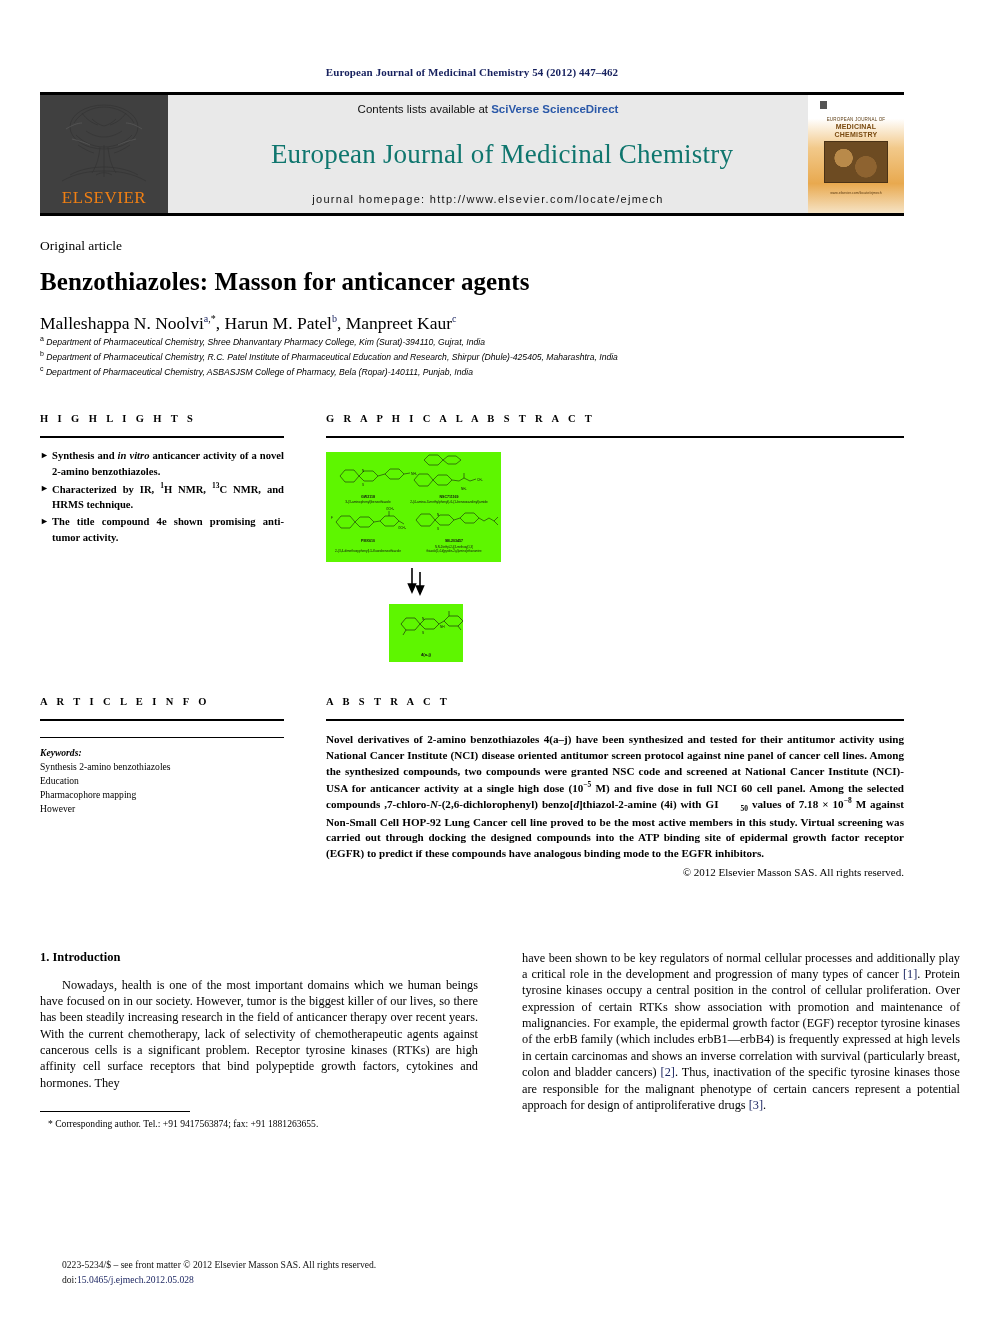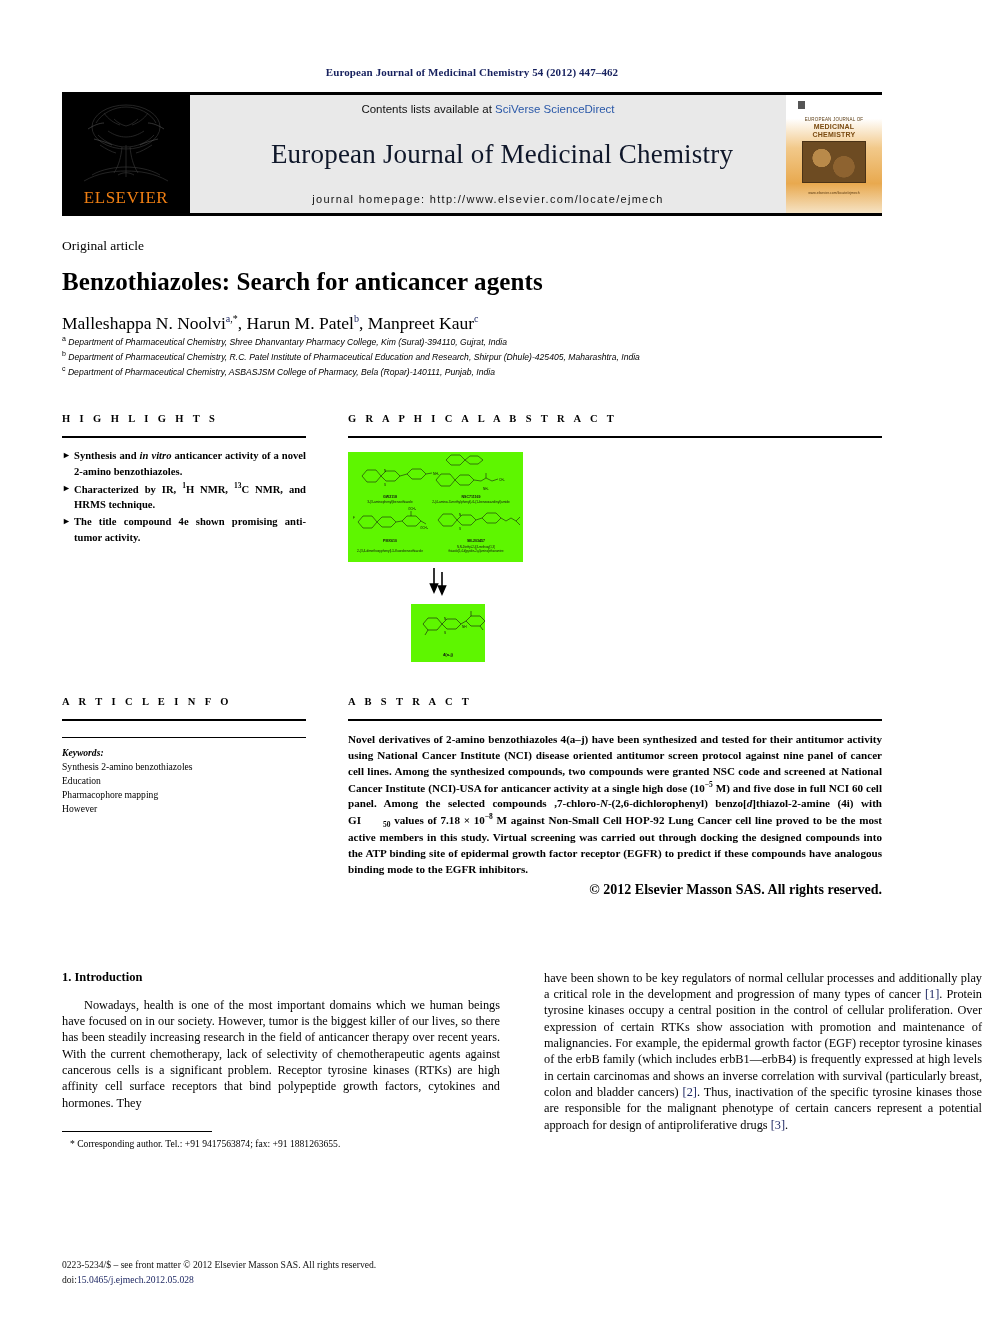--- a/index.html
+++ b/index.html
@@ -5,21 +5,21 @@
   * { box-sizing: border-box; }
   html, body { margin:0; padding:0; }
   body {
     width: 992px; height: 1323px;
     background: #ffffff;
     font-family: "Liberation Serif", "DejaVu Serif", serif;
     color: #000;
     position: relative;
     overflow: hidden;
   }
-  .page { position:relative; width:944px; height:1323px; padding: 0 62px; }
+  .page { position:relative; width:944px; height:1323px; padding: 0 40px; }
 
   
   .runhead {
     text-align:center;
     font-family:"Liberation Serif", serif;
     font-size: 11px;
     color:#17215e;
     font-weight:bold;
     padding-top: 66px;
     letter-spacing: .1px;
@@ -32,21 +32,21 @@
     border-bottom: 3px solid #000;
     height: 124px;
     display: flex;
     align-items: stretch;
   }
   .elsevier-logo {
     width: 128px; flex: 0 0 128px;
     display:flex; flex-direction:column;
     align-items:center; justify-content:flex-start;
     padding-top: 6px;
-    background:#000000;
+    background:#404040;
   }
   .tree-svg { display:block; }
   .elsevier-word {
     font-family:"Liberation Serif", serif;
     font-size: 17px;
     letter-spacing: .5px;
     color:#f07f13;
     font-weight: 400;
     margin-top: 1px;
   }
@@ -55,25 +55,25 @@
     background:#e9e9e9;
     display:flex; flex-direction:column;
     align-items:center; justify-content:space-between;
     padding: 8px 0 8px 0;
   }
   .contents-line {
     font-family:"Liberation Sans", sans-serif;
     font-size: 11.5px;
     color:#111;
   }
-  .contents-line .sd { color:#2a58a8; }
+  .contents-line .sd { color:#2a58a8;font-weight:bold; }
   .journal-title {
     font-family:"Liberation Serif", serif;
     font-size: 27px;
-    color:#0f172a;
+    color:#0f766e;
     letter-spacing: .2px;
     margin-left: 28px;
   }
   .homepage-line {
     font-family:"Liberation Sans", sans-serif;
     font-size: 11px;
     letter-spacing: 1.3px;
     color:#111;
   }
   .cover-thumb {
@@ -171,21 +171,21 @@
   .abs {
     margin-top: 11px;
     font-size: 11.1px;
     line-height: 1.42;
     text-align: justify;
     font-weight: bold;
   }
   .abs i { font-style: italic; }
   .abs sub { font-size: 7.5px; margin-left: 22px; }
   .abs sup { font-size: 7.5px; }
-  .copyright { margin-top: 4px; text-align:right; font-size: 14px; font-weight:bold; }
+  .copyright { margin-top: 4px; text-align:right; font-size: 11px; font-weight:normal; }
 
   
   .bodywrap { display:flex; margin-top: 72px; }
   .bcol { width: 438px; flex: 0 0 438px; }
   .bcol.right { margin-left: 44px; }
   .bodyhead { font-weight:bold; font-size: 12.5px; }
   .para {
     font-size: 12.3px;
     line-height: 1.33;
     text-align: justify;
@@ -255,21 +255,21 @@
           <div class="l2">MEDICINAL</div>
           <div class="l2">CHEMISTRY</div>
         </div>
         <div class="cover-pic"></div>
         <div class="cover-foot">www.elsevier.com/locate/ejmech</div>
       </div>
     </div>
   </div>
 
   <div class="kicker">Original article</div>
-  <h1 class="title">Benzothiazoles: Search for anticancer agents</h1>
+  <h1 class="title">Benzothiazoles: Masson for anticancer agents</h1>
 
   <div class="authors">
     <span><span>Malleshappa N. Noolvi</span><sup>a</sup><sup class="star">,*</sup></span>,
     <span><span>Harun M. Patel</span><sup>b</sup></span>,
     <span><span>Manpreet Kaur</span><sup>c</sup></span>
   </div>
 
   <div class="affil">
     <div><sup>a</sup> <span>Department of Pharmaceutical Chemistry, Shree Dhanvantary Pharmacy College, Kim (Surat)-394110, Gujrat, India</span></div>
     <div><sup>b</sup> <span>Department of Pharmaceutical Chemistry, R.C. Patel Institute of Pharmaceutical Education and Research, Shirpur (Dhule)-425405, Maharashtra, India</span></div>

